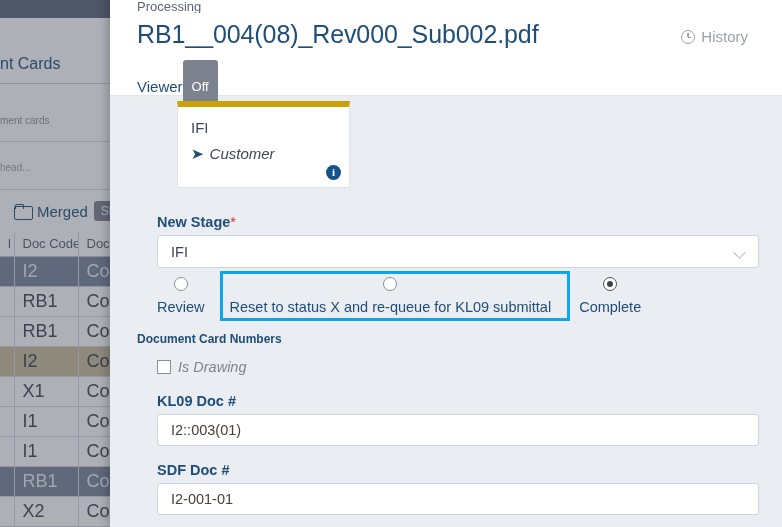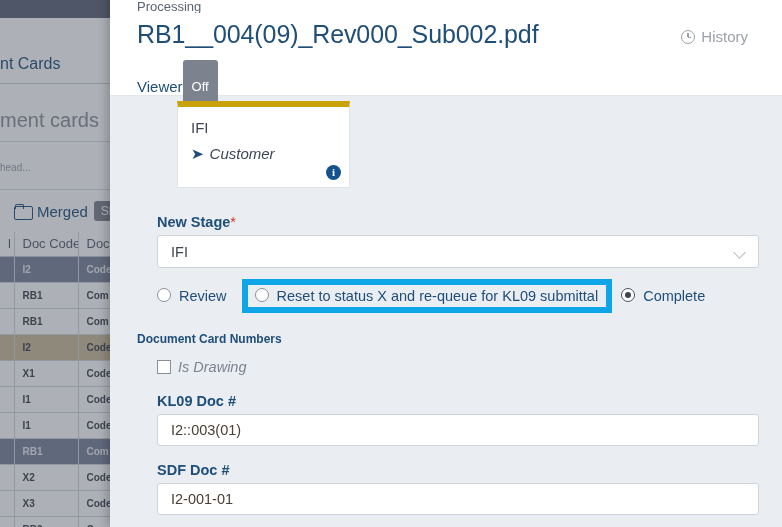--- a/index.html
+++ b/index.html
@@ -71,21 +71,21 @@
 
   .bg-sub-row {
     position: absolute;
     left: 0; top: 100px;
     width: 330px; height: 42px;
     border-bottom: 1px solid #d6dbe4;
     display: flex;
     align-items: center;
   }
   .bg-sub-text {
-    font-size: 20px;
+    font-size: 10px;
     color: #8a8f99;
     white-space: nowrap;
   }
 
   .bg-search-row {
     position: absolute;
     left: 0; top: 146px;
     width: 330px; height: 44px;
     border-bottom: 1px solid #d6dbe4;
     display: flex;
@@ -157,29 +157,28 @@
     font-weight: normal;
     text-align: left;
     padding: 4px 0 4px 8px;
     border-bottom: 1px solid #c2c8d2;
     border-right: 1px solid #d3d8e0;
     height: 24px;
     white-space: nowrap;
     overflow: hidden;
   }
   .bg-table td {
-    font-size: 10px;
+    font-size: 18px;
     color: #40454f;
     padding: 4px 0 4px 8px;
     border-bottom: 1px solid #d3d8e0;
     border-right: 1px solid #d3d8e0;
     height: 26px;
     white-space: nowrap;
     overflow: hidden;
-    font-weight: bold;
   }
   .bg-table col.c0 { width: 14px; }
   .bg-table col.c1 { width: 64px; }
   .bg-table col.c2 { width: 252px; }
 
   tr.row-selected td { background: #7b8499; color: #e9ecf1; }
   tr.row-amber td    { background: #cbbc9c; color: #3d4150; }
 
   
   .modal {
@@ -358,24 +357,25 @@
   
   .radio-row {
     margin-top: 14px;
     margin-left: 20px;
     display: flex;
     align-items: center;
     height: 28px;
   }
   .radio-opt {
     display: flex;
-    align-items: flex-start;
+    align-items: center;
     gap: 8px;
     cursor: pointer;
     white-space: nowrap;
+    flex-direction: column;
   }
   .radio-circle {
     width: 14px; height: 14px;
     border: 1.6px solid #8a9099;
     border-radius: 50%;
     background: #ffffff;
     flex: none;
     position: relative;
   }
   .radio-circle.checked { border-color: #4d5560; }
@@ -386,22 +386,22 @@
     width: 6.4px; height: 6.4px;
     border-radius: 50%;
     background: #3c4450;
   }
   .radio-text {
     font-size: 14.5px;
     color: #1f4e79;
   }
 
   .highlight-box {
-    border: 6px solid #0ea5e9;
-    padding: 3px 8px 3px 7px;
+    border: 3px solid #0ea5e9;
+    padding: 3px 16px 3px 7px;
     margin-left: 15px;
     margin-right: 9px;
     display: flex;
     align-items: center;
   }
 
   
   .section-title {
     margin-top: 22px;
     font-size: 12px;
@@ -546,21 +546,21 @@
       </tbody>
     </table>
   </div>
 
   <div class="bg-dim"></div>
 
   <div class="modal">
 
     <div class="modal-header">
       <div class="crumb">Processing</div>
-      <div class="doc-title">RB1__004(09)_Rev000_Sub002.pdf</div>
+      <div class="doc-title">RB1__004(08)_Rev000_Sub002.pdf</div>
       <div class="viewer-line">
         <span class="viewer-label">Viewer</span>
         <span class="viewer-badge">Off</span>
       </div>
       <div class="history-link">
         <span class="clock-icon"></span>
         <span>History</span>
       </div>
     </div>
 

